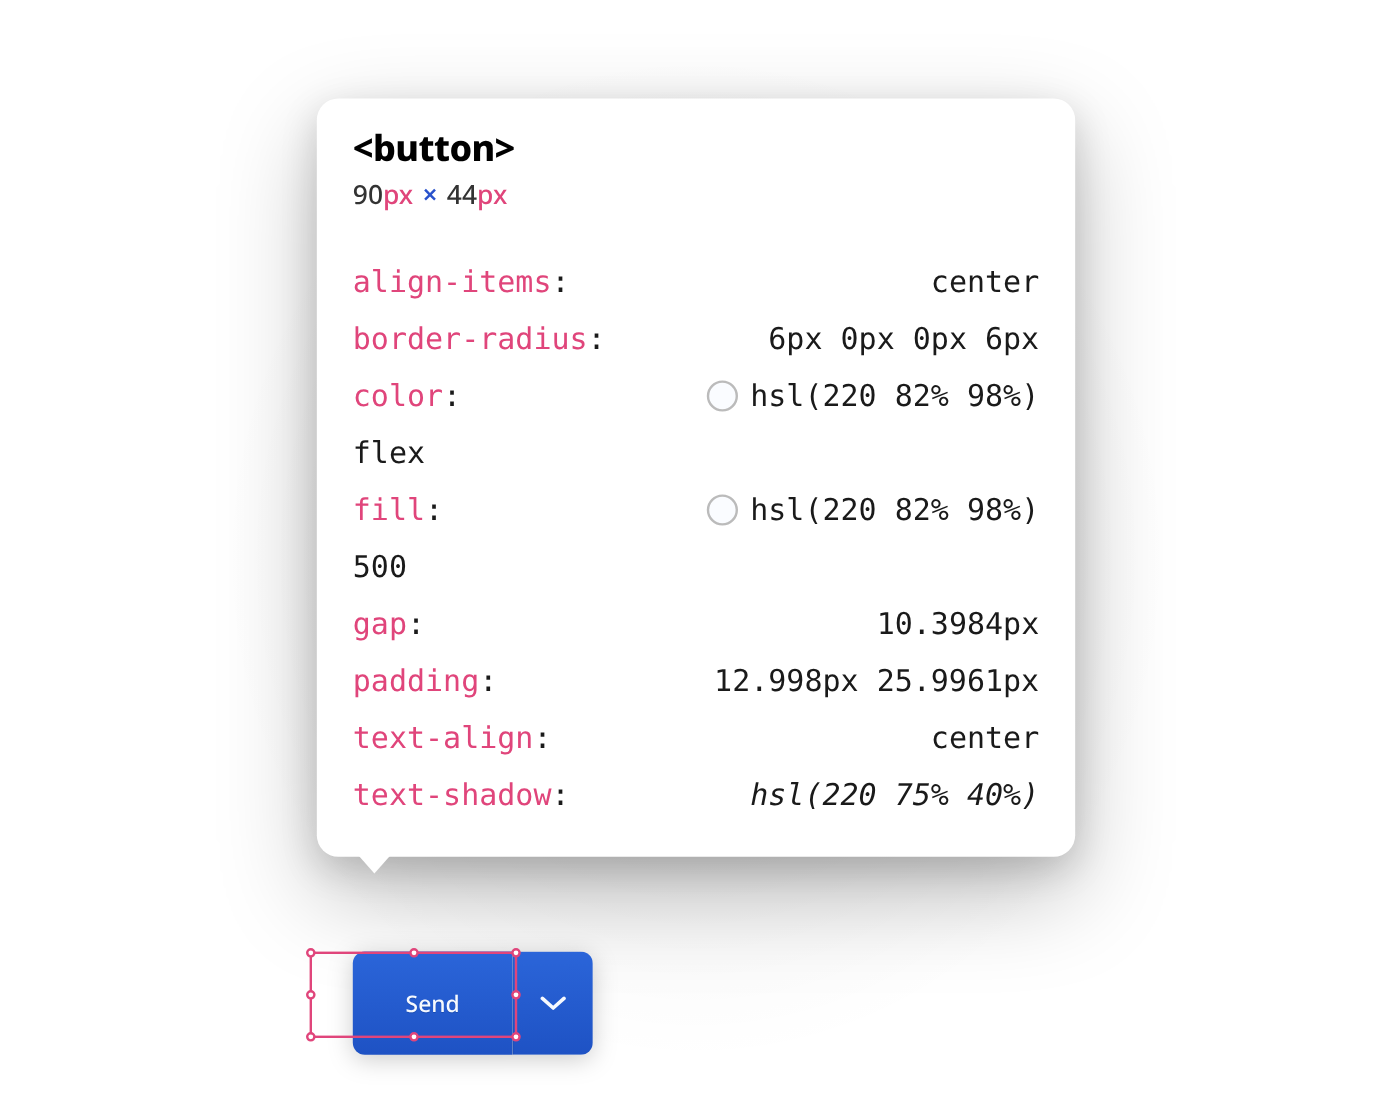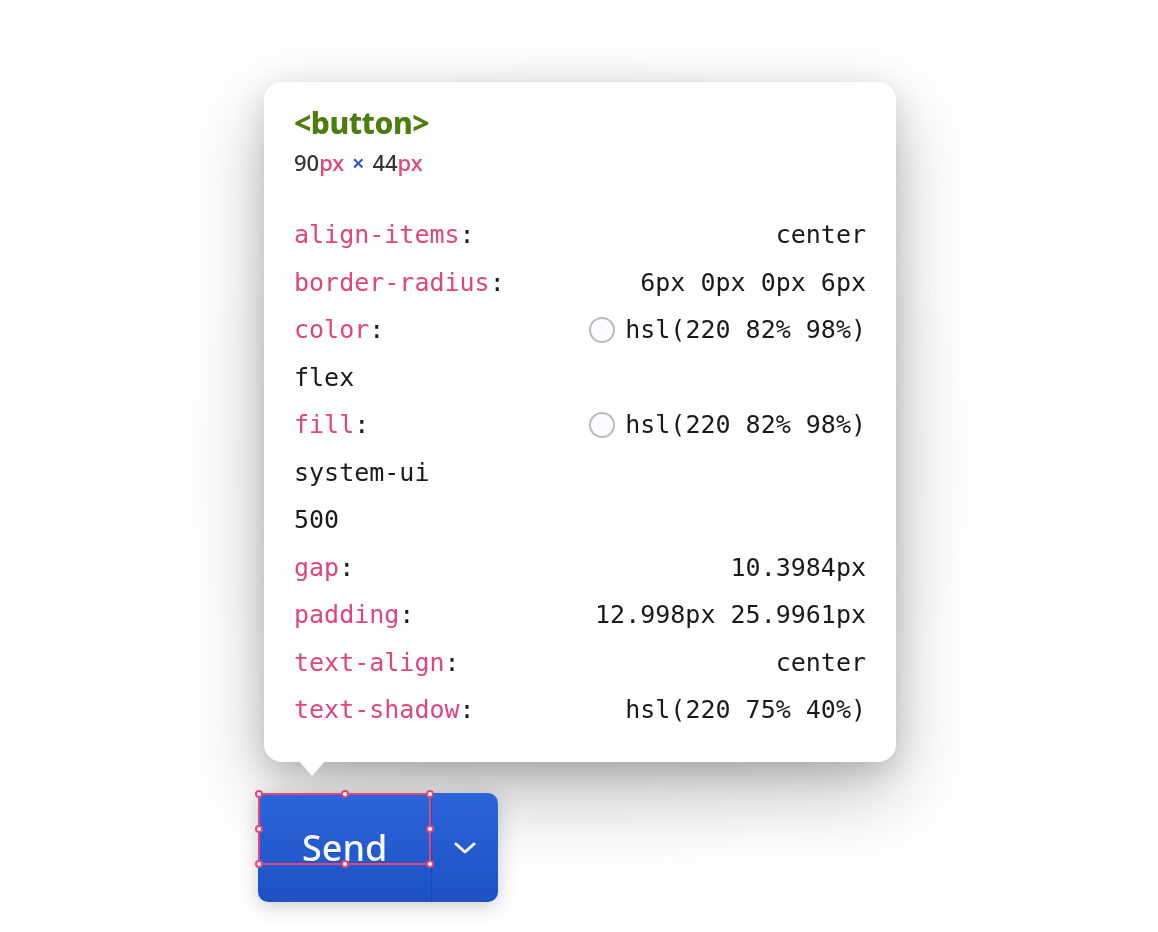--- a/index.html
+++ b/index.html
@@ -47,21 +47,21 @@
       height: 0;
       border-left: 14px solid transparent;
       border-right: 14px solid transparent;
       border-top: 16px solid #fff;
     }
     
     .element-tag {
       font-family: system-ui, -apple-system, sans-serif;
       font-weight: 800;
       font-size: 30px;
-      color: #4d7c0f;
+      color: #000000;
       letter-spacing: -0.5px;
     }
     
     .dimensions {
       margin-top: 4px;
       font-family: system-ui, -apple-system, sans-serif;
       font-size: 22px;
       font-weight: 500;
       color: #333;
     }
@@ -107,20 +107,21 @@
       align-items: center;
       justify-content: flex-end;
       gap: 10px;
       flex-wrap: wrap;
     }
     
     .prop-value.multiline {
       flex-direction: column;
       align-items: flex-end;
       gap: 0;
+      font-style: italic;
     }
     
     .color-swatch {
       display: inline-block;
       width: 26px;
       height: 26px;
       border-radius: 50%;
       border: 2px solid #bbb;
       background: #fafcff;
       vertical-align: middle;
@@ -136,27 +137,28 @@
     }
     
     .send-button {
       display: flex;
       align-items: center;
       justify-content: center;
       background: linear-gradient(180deg, #2b65d9 0%, #1e52c4 100%);
       color: hsl(220, 82%, 98%);
       font-family: system-ui;
       font-weight: 500;
-      font-size: 36px;
+      font-size: 19px;
       padding: 30px 44px;
       border-radius: 10px 0 0 10px;
       border: none;
       text-shadow: 0 1px 0 hsl(220, 75%, 40%);
       cursor: pointer;
       position: relative;
+      margin-left: 36px;
     }
     
     .dropdown-button {
       display: flex;
       align-items: center;
       justify-content: center;
       background: linear-gradient(180deg, #2b65d9 0%, #1e52c4 100%);
       border-radius: 0 10px 10px 0;
       border: none;
       border-left: 1px solid rgba(0,0,0,0.15);
@@ -233,21 +235,20 @@
       <span class="prop-value">flex</span>
     </div>
     <div class="prop-row">
       <span class="prop-name">fill</span>
       <span class="prop-value">
         <span class="color-swatch"></span>
         <span>hsl(220 82% 98%)</span>
       </span>
     </div>
     <div class="prop-row">
-      <span class="prop-value">system-ui</span>
     </div>
     <div class="prop-row">
       <span class="prop-value">500</span>
     </div>
     <div class="prop-row">
       <span class="prop-name">gap</span>
       <span class="prop-value">10.3984px</span>
     </div>
     <div class="prop-row">
       <span class="prop-name">padding</span>

